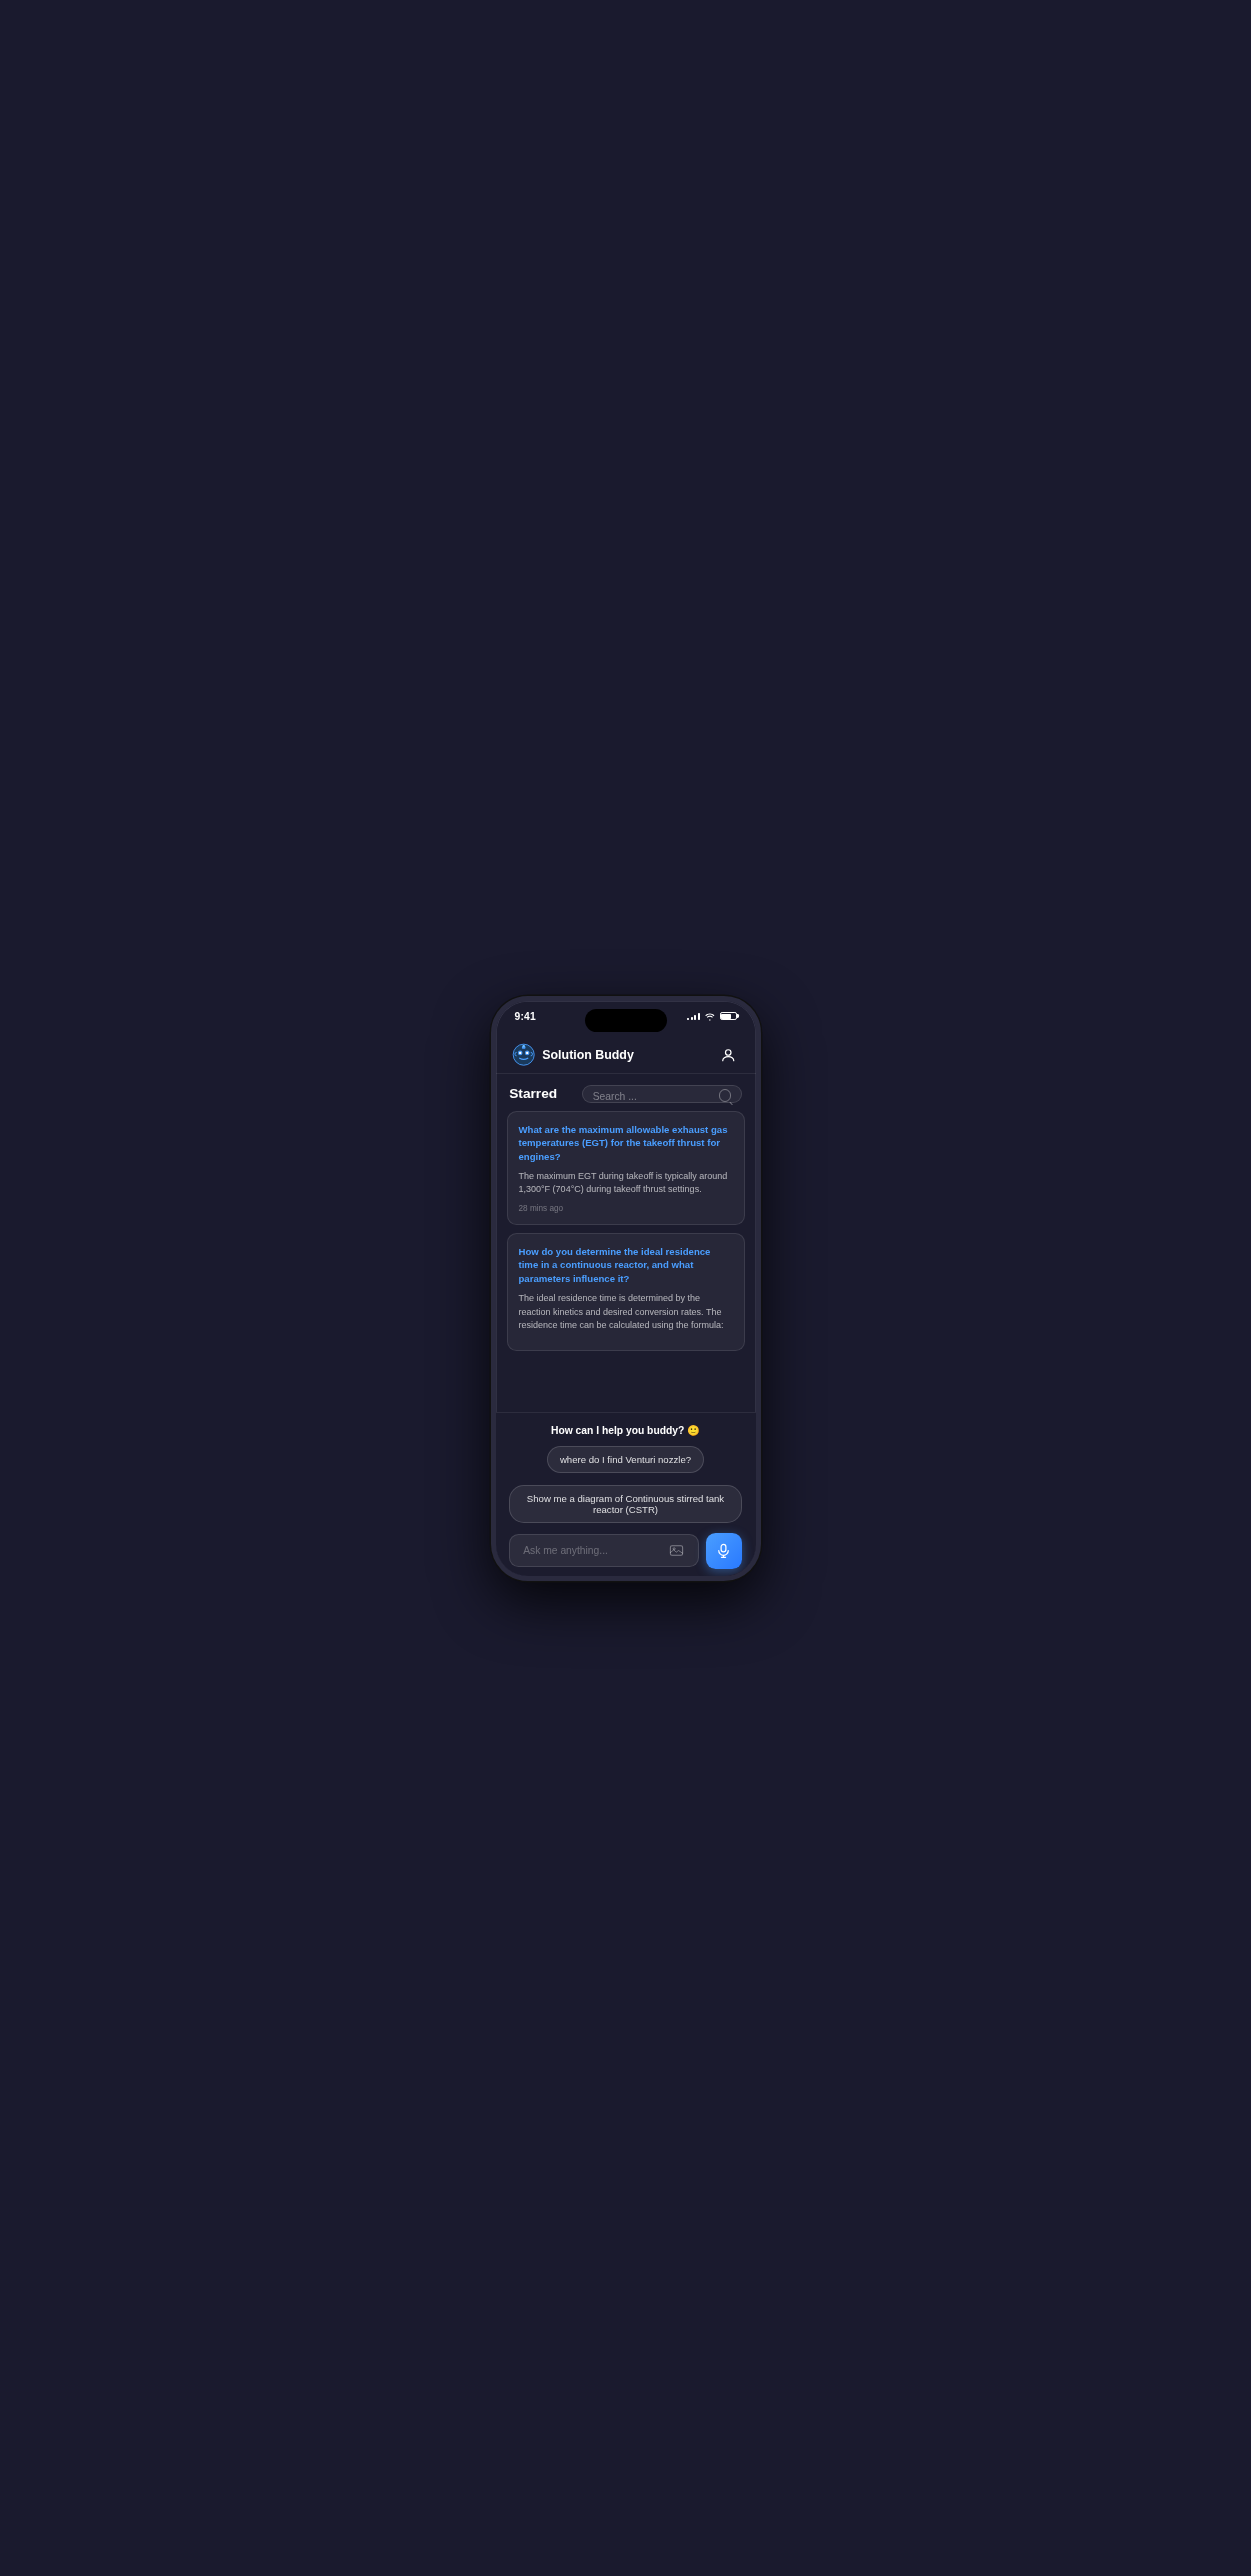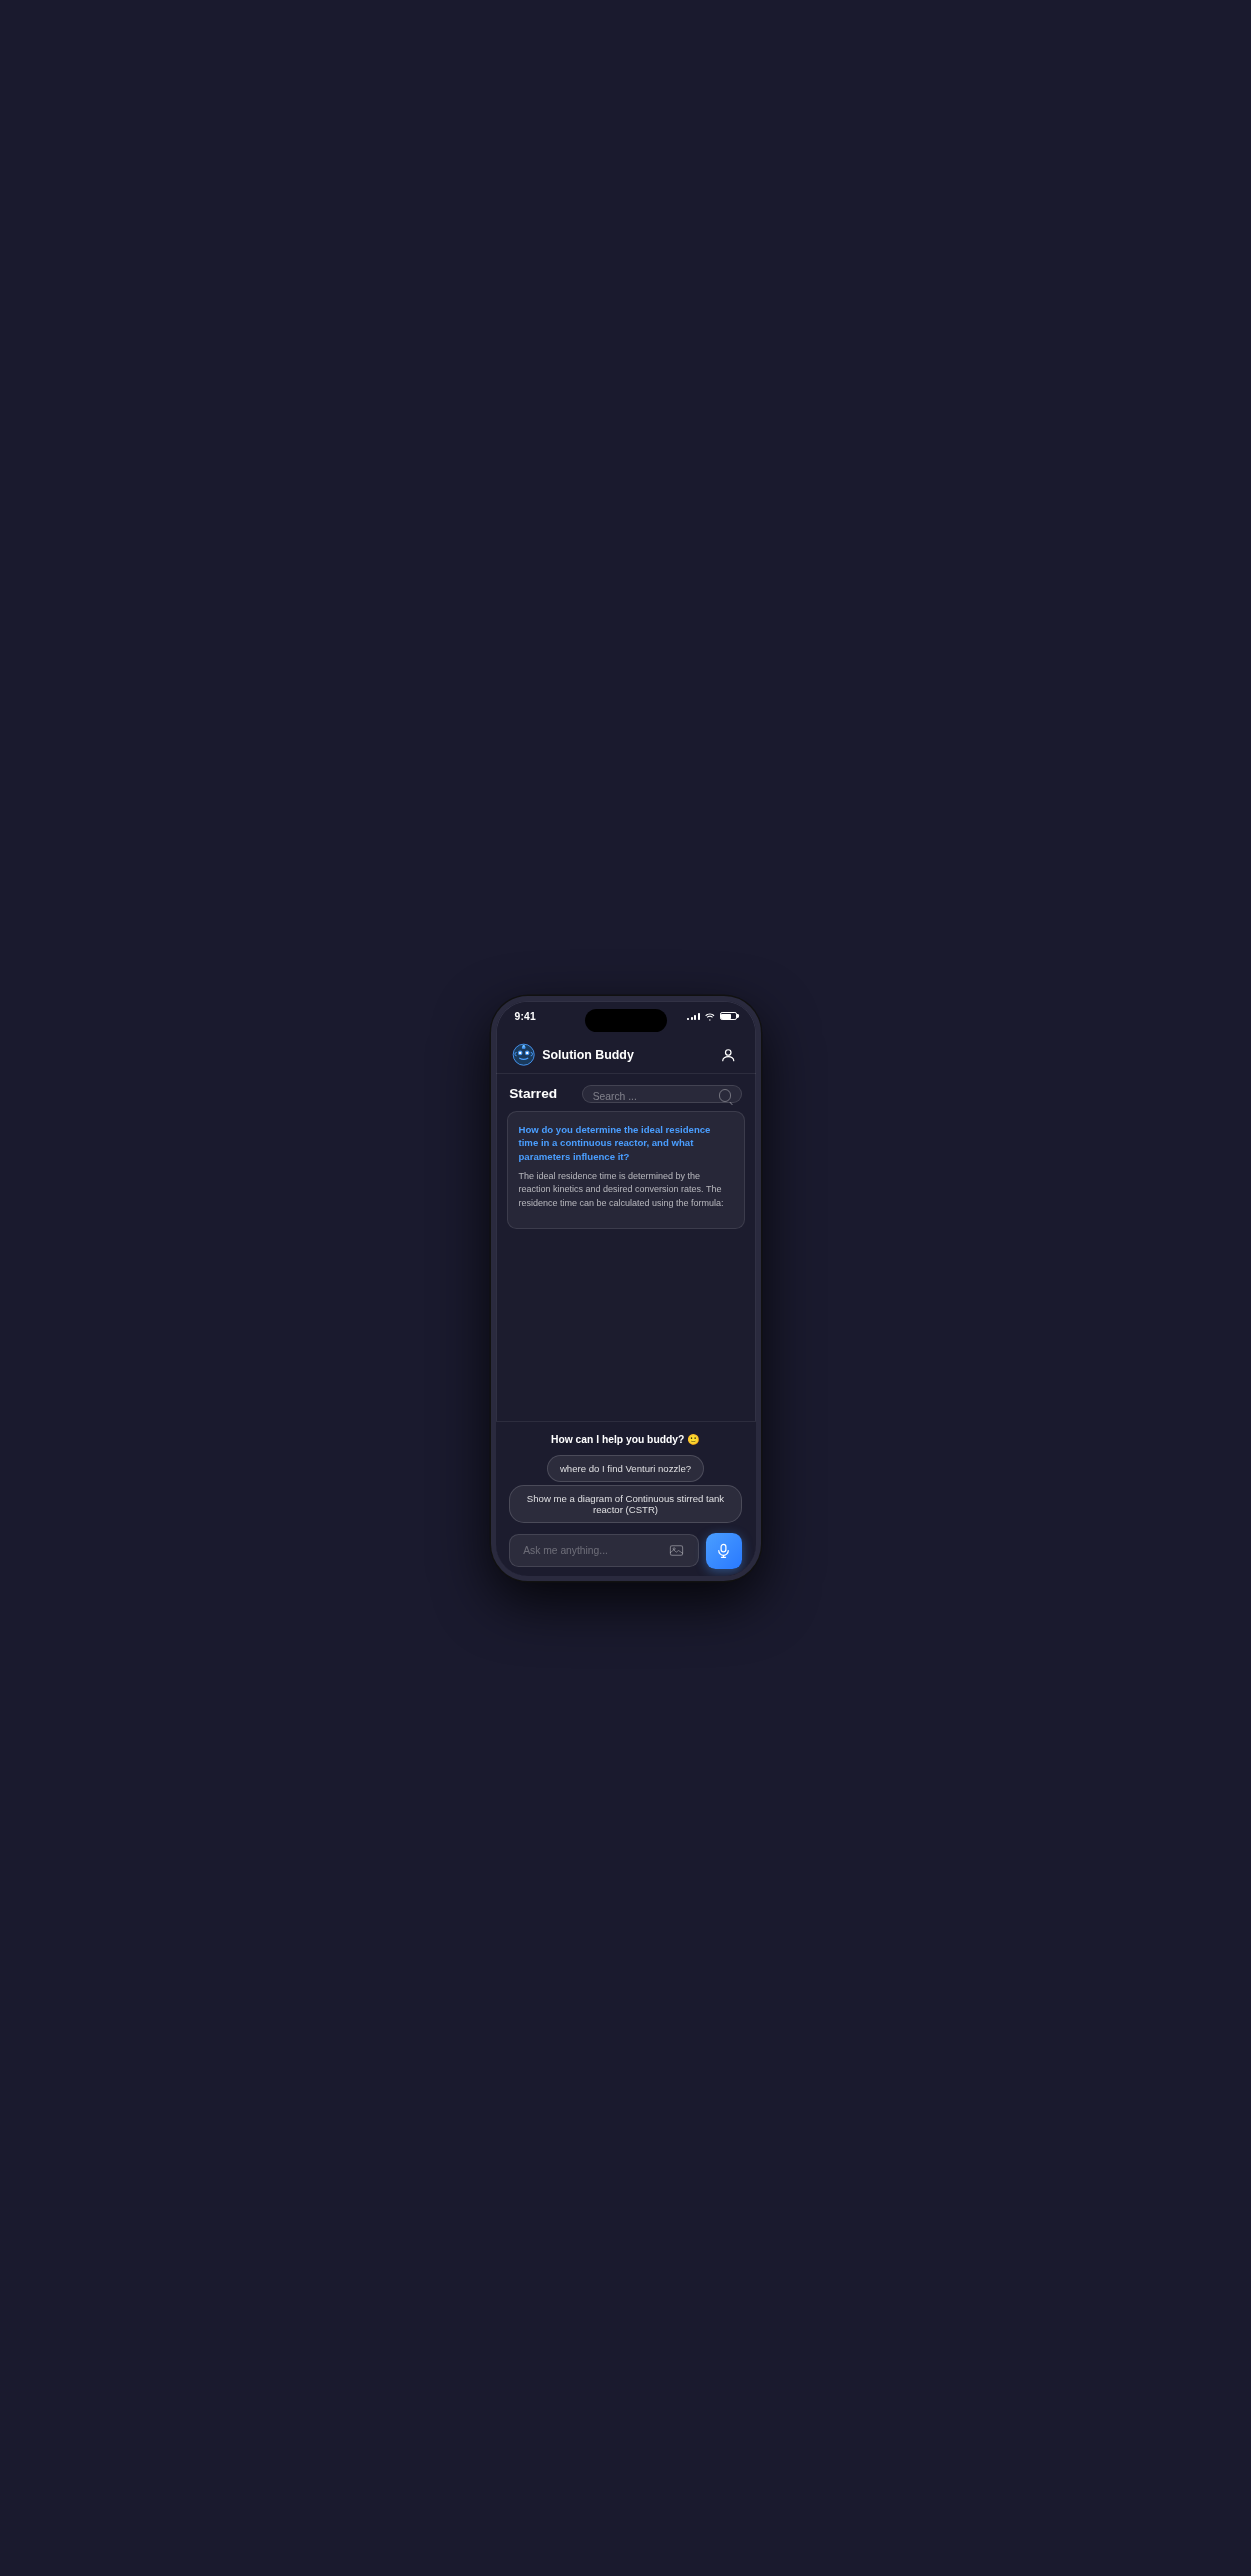--- a/index.html
+++ b/index.html
@@ -282,21 +282,21 @@
       font-size: 10.3px;
       font-weight: 600;
       color: #fff;
       text-align: center;
       margin-bottom: 9.6px;
     }
 
     .suggestion-chips {
       display: flex;
       flex-direction: column;
-      gap: 3px;
+      gap: 12px;
       align-items: center;
       margin-bottom: 9.6px;
     }
 
     .chip {
       background: rgba(255,255,255,0.07);
       border: 0.7px solid rgba(255,255,255,0.15);
       border-radius: 15px;
       padding: 6.9px 12.4px;
       font-size: 9.6px;
@@ -426,20 +426,25 @@
     <div class="starred-header">
       <span class="starred-label">Starred</span>
       <div class="search-box">
         <span class="search-placeholder">Search ...</span>
         <div class="search-icon-circle"></div>
       </div>
     </div>
 
     <div class="chat-cards">
 
+      <div class="chat-card">
+        <div class="chat-card-question">What are the maximum allowable exhaust gas temperatures (EGT) for the takeoff thrust for engines?</div>
+        <div class="chat-card-answer">The maximum EGT during takeoff is typically around 1,300°F (704°C) during takeoff thrust settings.</div>
+        <div class="chat-card-time">28 mins ago</div>
+      </div>
 
       <div class="chat-card">
         <div class="chat-card-question">How do you determine the ideal residence time in a continuous reactor, and what parameters influence it?</div>
         <div class="chat-card-answer">The ideal residence time is determined by the reaction kinetics and desired conversion rates. The residence time can be calculated using the formula:</div>
 
       </div>
 
     </div>
   </div>
 

